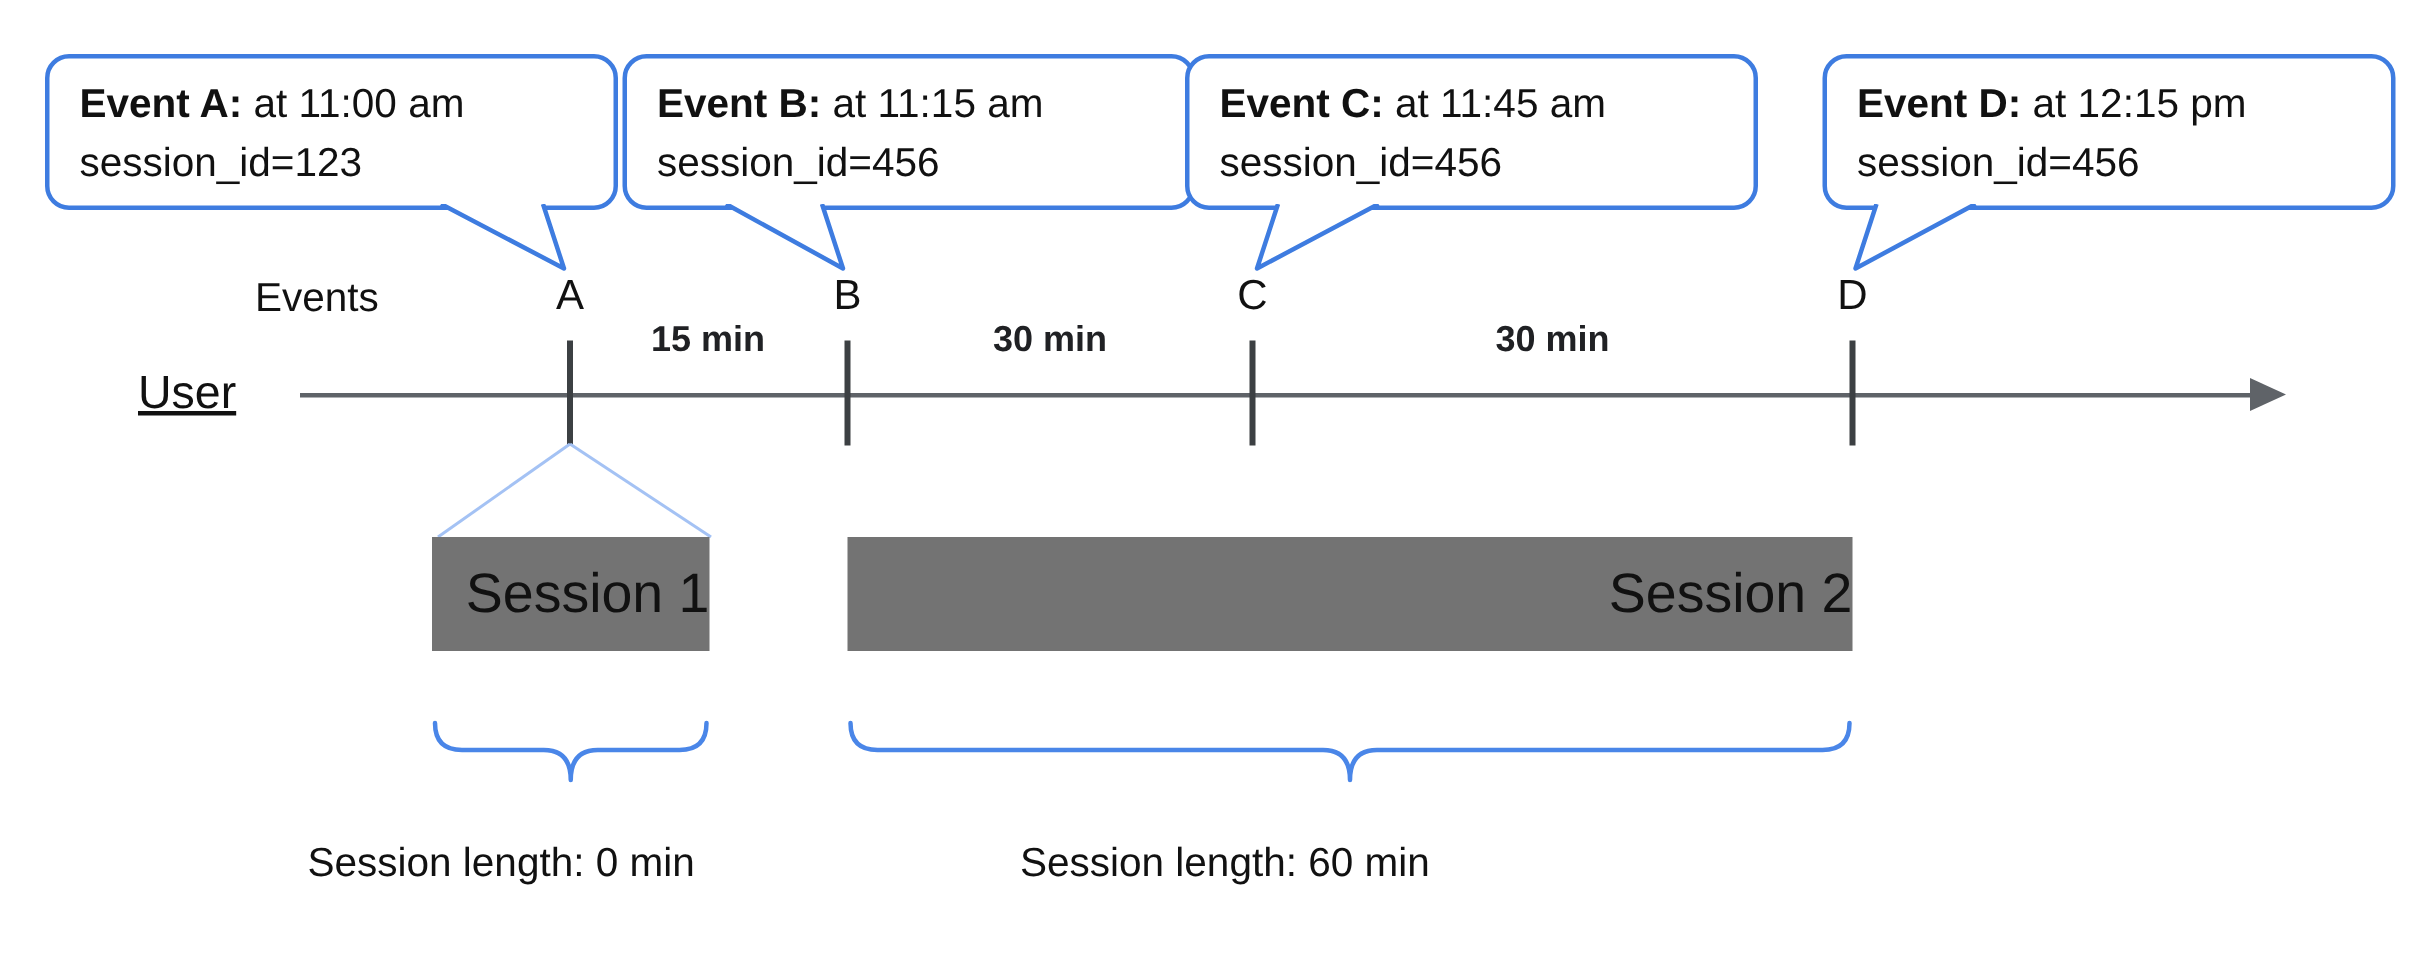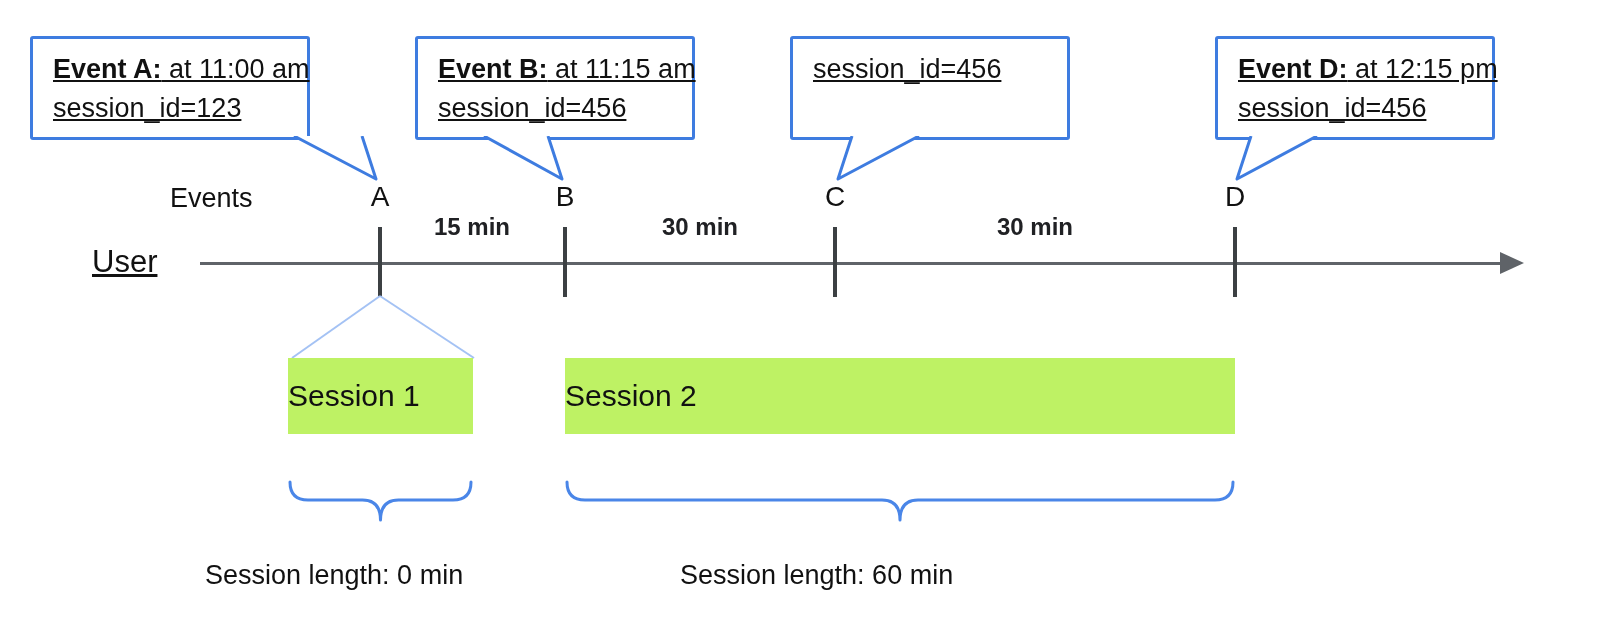--- a/index.html
+++ b/index.html
@@ -15,32 +15,31 @@
     height: 642px;
     background: #ffffff;
     overflow: hidden;
   }
   .abs { position: absolute; }
 
   
   .callout {
     position: absolute;
     top: 36px;
-    width: 280px;
+    width: 382px;
     height: 104px;
     box-sizing: border-box;
     background: #ffffff;
     border: 3px solid #3e7ce0;
-    border-radius: 3px;
+    border-radius: 16px;
     padding: 11px 20px 0 20px;
     font-size: 27px;
     line-height: 39px;
     z-index: 1;
     white-space: nowrap;
-    text-decoration: underline;
   }
   .callout .b { font-weight: bold; }
   .tail {
     position: absolute;
     top: 136px;
     z-index: 2;
   }
 
   
   .events-label {
@@ -95,25 +94,25 @@
     font-size: 24px;
     color: #202124;
     font-weight: bold;
   }
 
   
   .session-bar {
     position: absolute;
     top: 358px;
     height: 76px;
-    background: #bef264;
+    background: #737373;
     display: flex;
     align-items: center;
-    justify-content: flex-start;
-    font-size: 30px;
+    justify-content: flex-end;
+    font-size: 37px;
   }
   .brace {
     position: absolute;
     top: 480px;
   }
   .length-label {
     position: absolute;
     top: 560px;
     text-align: left;
     font-size: 27px;
@@ -126,20 +125,21 @@
 
   <div class="callout" style="left:30px">
     <div><span class="b">Event A:</span><span> at 11:00 am</span></div>
     <div>session_id=123</div>
   </div>
   <div class="callout" style="left:415px">
     <div><span class="b">Event B:</span><span> at 11:15 am</span></div>
     <div>session_id=456</div>
   </div>
   <div class="callout" style="left:790px">
+    <div><span class="b">Event C:</span><span> at 11:45 am</span></div>
     <div>session_id=456</div>
   </div>
   <div class="callout" style="left:1215px">
     <div><span class="b">Event D:</span><span> at 12:15 pm</span></div>
     <div>session_id=456</div>
   </div>
 
   <svg class="tail" style="left:288px" width="95" height="46" viewBox="0 0 95 46">
     <path d="M6,0 L88,43 L74,0" fill="#ffffff" stroke="#3e7ce0" stroke-width="3" stroke-linejoin="round"></path>
   </svg>

